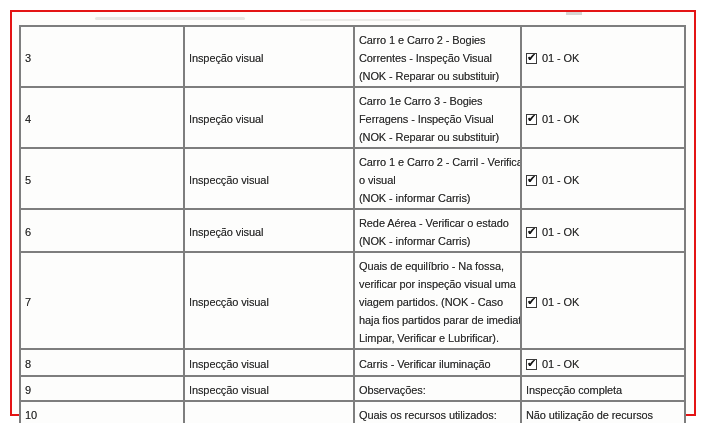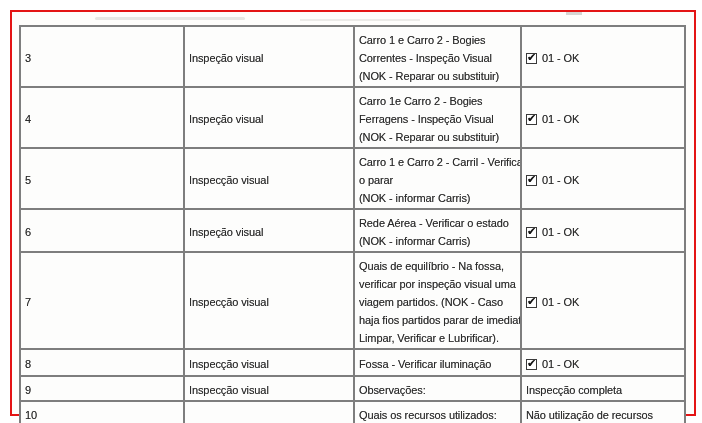--- a/index.html
+++ b/index.html
@@ -110,40 +110,40 @@
               </span>
           <span>01 - OK</span>
         </div>
       </td>
     </tr>
 
     <tr class="r4">
       <td>4</td>
       <td>Inspeção visual</td>
       <td>
-        <div class="desc-line">Carro 1e Carro 2 - Bogies</div>
+        <div class="desc-line">Carro 1e Carro 3 - Bogies</div>
         <div class="desc-line">Ferragens - Inspeção Visual</div>
         <div class="desc-line">(NOK - Reparar ou substituir)</div>
       </td>
       <td>
         <div class="result-wrap">
           <span class="cb">
                 <i>✔</i>
               </span>
           <span>01 - OK</span>
         </div>
       </td>
     </tr>
 
     <tr class="r5">
       <td>5</td>
       <td>Inspecção visual</td>
       <td>
         <div class="desc-line">Carro 1 e Carro 2 - Carril - Verificar</div>
-        <div class="desc-line">o parar</div>
+        <div class="desc-line">o visual</div>
         <div class="desc-line">(NOK - informar Carris)</div>
       </td>
       <td>
         <div class="result-wrap">
           <span class="cb">
                 <i>✔</i>
               </span>
           <span>01 - OK</span>
         </div>
       </td>
@@ -183,21 +183,21 @@
               </span>
           <span>01 - OK</span>
         </div>
       </td>
     </tr>
 
     <tr class="r8">
       <td>8</td>
       <td>Inspecção visual</td>
       <td>
-        <div class="desc-line">Fossa - Verificar iluminação</div>
+        <div class="desc-line">Carris - Verificar iluminação</div>
       </td>
       <td>
         <div class="result-wrap">
           <span class="cb">
                 <i>✔</i>
               </span>
           <span>01 - OK</span>
         </div>
       </td>
     </tr>

